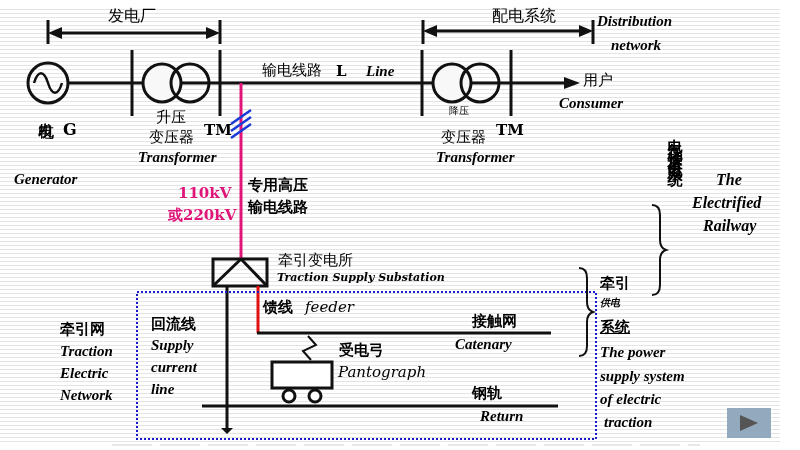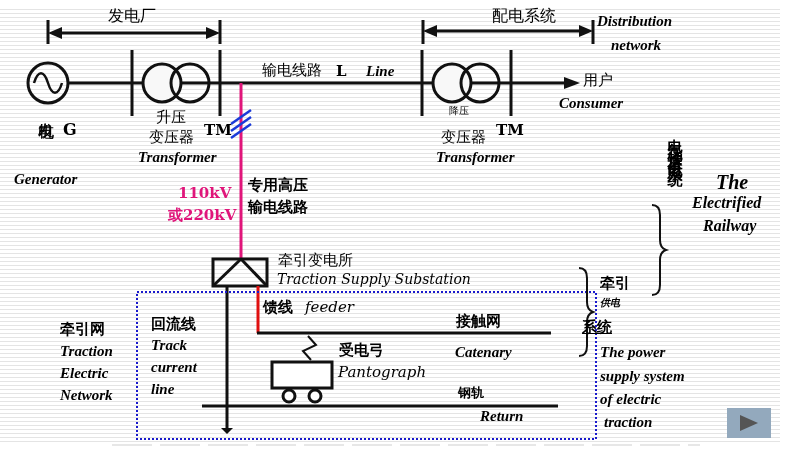--- a/index.html
+++ b/index.html
@@ -126,52 +126,52 @@
 <div class="t cn" style="left:441px;top:130px;font-size:15px;">变压器</div>
 <div class="t it" style="left:436px;top:150px;font-size:15px;">Transformer</div>
 <div class="t b" style="left:496px;top:123px;font-size:15px;">TM</div>
 
 <div class="t b mag" style="left:178px;top:186px;font-size:15px;">110kV</div>
 <div class="t b mag" style="left:168px;top:208px;font-size:15px;">或220kV</div>
 <div class="t cn b" style="left:248px;top:178px;font-size:15px;">专用高压</div>
 <div class="t cn b" style="left:248px;top:200px;font-size:15px;">输电线路</div>
 
 <div class="t cn" style="left:278px;top:253px;font-size:15px;">牵引变电所</div>
-<div class="t" style="left:277px;top:272px;font-size:14px;font-style:italic;">Traction Supply Substation</div>
+<div class="t" style="left:277px;top:272px;font-size:11px;font-style:italic;font-weight:bold;">Traction Supply Substation</div>
 
 <div class="t cn b" style="left:263px;top:300px;font-size:15px;">馈线</div>
 <div class="t" style="left:305px;top:300px;font-size:15px;font-style:italic;">feeder</div>
 
-<div class="t cn b" style="left:456px;top:314px;font-size:15px;">接触网</div>
-<div class="t it" style="left:455px;top:337px;font-size:15px;margin-top:8px;">Catenary</div>
+<div class="t cn b" style="left:472px;top:314px;font-size:15px;">接触网</div>
+<div class="t it" style="left:455px;top:337px;font-size:15px;">Catenary</div>
 
 <div class="t cn b" style="left:339px;top:343px;font-size:15px;">受电弓</div>
 <div class="t" style="left:338px;top:365px;font-size:15px;font-style:italic;">Pantograph</div>
 
-<div class="t cn b" style="left:458px;top:386px;font-size:13px;">钢轨</div>
+<div class="t cn b" style="left:472px;top:386px;font-size:15px;">钢轨</div>
 <div class="t it" style="left:480px;top:409px;font-size:15px;">Return</div>
 
 <div class="t cn b" style="left:151px;top:317px;font-size:15px;">回流线</div>
-<div class="t it" style="left:151px;top:338px;font-size:15px;">Track</div>
+<div class="t it" style="left:151px;top:338px;font-size:15px;">Supply</div>
 <div class="t it" style="left:151px;top:360px;font-size:15px;">current</div>
 <div class="t it" style="left:151px;top:382px;font-size:15px;">line</div>
 
 <div class="t cn b" style="left:60px;top:322px;font-size:15px;">牵引网</div>
 <div class="t it" style="left:60px;top:344px;font-size:15px;">Traction</div>
 <div class="t it" style="left:60px;top:366px;font-size:15px;">Electric</div>
 <div class="t it" style="left:60px;top:388px;font-size:15px;">Network</div>
 
 <div class="t cn b vert" style="left:667px;top:127px;font-size:15px;letter-spacing:4px;">电气化铁道供电系统</div>
-<div class="t it" style="left:716px;top:172px;font-size:20px;">The</div>
+<div class="t it" style="left:716px;top:172px;font-size:16px;">The</div>
 <div class="t it" style="left:692px;top:195px;font-size:16px;">Electrified</div>
 <div class="t it" style="left:703px;top:218px;font-size:16px;">Railway</div>
 
 <div class="t cn b" style="left:600px;top:276px;font-size:15px;">牵引</div>
 <div class="t cn b" style="left:600px;top:298px;font-size:10px;font-style:italic;">供电</div>
-<div class="t cn b" style="left:582px;top:320px;font-size:15px;text-decoration:underline;">系统</div>
+<div class="t cn b" style="left:600px;top:320px;font-size:15px;text-decoration:underline;">系统</div>
 <div class="t it" style="left:600px;top:345px;font-size:15px;">The power</div>
 <div class="t it" style="left:600px;top:369px;font-size:15px;">supply system</div>
 <div class="t it" style="left:600px;top:392px;font-size:15px;">of  electric</div>
 <div class="t it" style="left:604px;top:415px;font-size:15px;">traction</div>
 
 <div class="next-btn">
   <div class="tri"></div>
 </div>
 
 </body></html>

